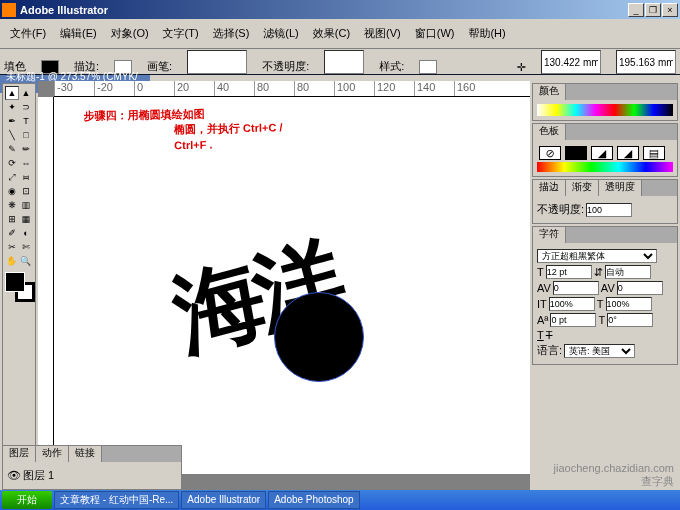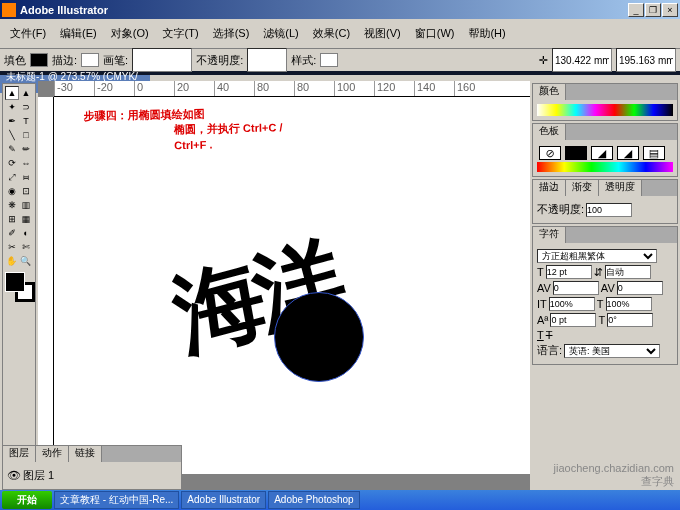--- a/index.html
+++ b/index.html
@@ -4,21 +4,21 @@
 <style>
 *{margin:0;padding:0;box-sizing:border-box;font-family:"Microsoft YaHei",SimSun,sans-serif;font-size:11px;-webkit-font-smoothing:none}
 body{background:#d4d0c8;width:680px;height:510px;overflow:hidden;position:relative}
 .titlebar{height:19px;background:linear-gradient(to right,#0a246a,#a6caf0);color:#fff;display:flex;align-items:center;padding:0 2px}
 .titlebar-icon{width:14px;height:14px;background:#ff7f00;margin-right:4px}
 .titlebar-text{flex:1;font-weight:bold}
 .winbtns{display:flex;gap:1px}
 .winbtn{width:16px;height:14px;background:#d4d0c8;border:1px solid #fff;border-right-color:#404040;border-bottom-color:#404040;font-size:9px;text-align:center;line-height:12px;color:#000}
 .menubar{height:30px;background:#d4d0c8;display:flex;align-items:center;padding:0 4px;gap:2px;border-bottom:1px solid #808080}
 .menuitem{padding:0 6px;cursor:default}
-.toolbar{height:26px;background:#d4d0c8;display:flex;align-items:center;padding:0 4px;gap:4px;border-bottom:4px solid #0f172a}
+.toolbar{height:26px;background:#d4d0c8;display:flex;align-items:flex-end;padding:0 4px;gap:15px;border-bottom:1px solid #0f172a}
 .tlabel{color:#000}
 .swatch{width:18px;height:14px;background:#000;border:1px solid #808080}
 .tinput{width:60px;height:20px;background:#fff;border:1px inset #808080;font-size:10px;padding:11px 2px}
 .doctab{height:18px;background:#5a7db8;color:#fff;display:flex;align-items:center;padding:0 6px;width:150px;font-size:10px}
 .workspace{position:absolute;top:81px;left:0;right:0;bottom:20px;display:flex}
 .toolbox{width:34px;background:#d4d0c8;border:1px solid #808080;margin:2px;padding:2px;display:flex;flex-direction:column;gap:0}
 .toolrow{display:flex}
 .tool{width:14px;height:14px;border:1px solid #d4d0c8;display:flex;align-items:center;justify-content:center;font-size:9px}
 .tool.sel{background:#fff;border:1px inset #808080}
 .fillstroke{position:relative;width:30px;height:30px;margin-top:4px}
@@ -41,21 +41,21 @@
 .colorbar{height:12px;background:linear-gradient(to right,#fff,#ff0,#0ff,#f0f,#f00,#0f0,#00f,#000)}
 .swatch-row{display:flex;gap:4px;padding:2px}
 .sw{width:22px;height:14px;background:#fff;border:1px solid #000;display:flex;align-items:center;justify-content:center}
 .sw.filled{background:#000}
 .gradbar{height:10px;background:linear-gradient(to right,#f00,#ff0,#0f0,#0ff,#00f,#f0f)}
 .pfield{display:flex;align-items:center;gap:2px;margin:2px 0}
 .pfield input,.pfield select{width:46px;height:14px;font-size:9px;border:1px inset #808080;background:#fff}
 .pfield select.wide{width:120px}
 .bottom-panels{position:absolute;left:2px;bottom:20px;width:180px;background:#d4d0c8;border:1px solid #808080}
 .taskbar{position:absolute;bottom:0;left:0;right:0;height:20px;background:linear-gradient(to bottom,#3a81dd,#245edb);display:flex;align-items:center;padding:0 2px;gap:2px}
-.start{width:50px;height:18px;background:linear-gradient(to bottom,#3c0,#180);border-radius:2px;color:#fff;font-weight:bold;font-size:10px;text-align:center;line-height:18px}
+.start{width:50px;height:18px;background:linear-gradient(to bottom,#3c0,#180);border-radius:2px;color:#fff;font-weight:normal;font-size:10px;text-align:center;line-height:18px}
 .taskbtn{height:18px;background:#3a70c8;border:1px solid #2050a0;color:#fff;font-size:10px;padding:0 5px;line-height:16px}
 .watermark{position:absolute;bottom:22px;right:6px;color:#888;font-size:13px;text-align:right;line-height:1.2}
 </style>
 </head>
 <body>
 
 <div class="titlebar">
   <div class="titlebar-icon"></div>
   <div class="titlebar-text">Adobe Illustrator</div>
   <div class="winbtns">
@@ -251,21 +251,21 @@
             <input value="0 pt" style="">
           <span>T</span>
             <input value="0°" style="">
         </div>
         <div class="pfield">
           <span style="text-decoration:underline">T</span>
           <span style="text-decoration:line-through">T</span>
         </div>
         <div class="pfield">
             <span>语言:</span>
-            <select style="width:96px"><option>英语: 美国</option></select>
+            <select style="width:71px"><option>英语: 美国</option></select>
           </div>
       </div>
     </div>
   </div>
 </div>
 
 <div class="bottom-panels">
   <div class="ptabs">
     <div class="ptab">图层</div>
     <div class="ptab">动作</div>

